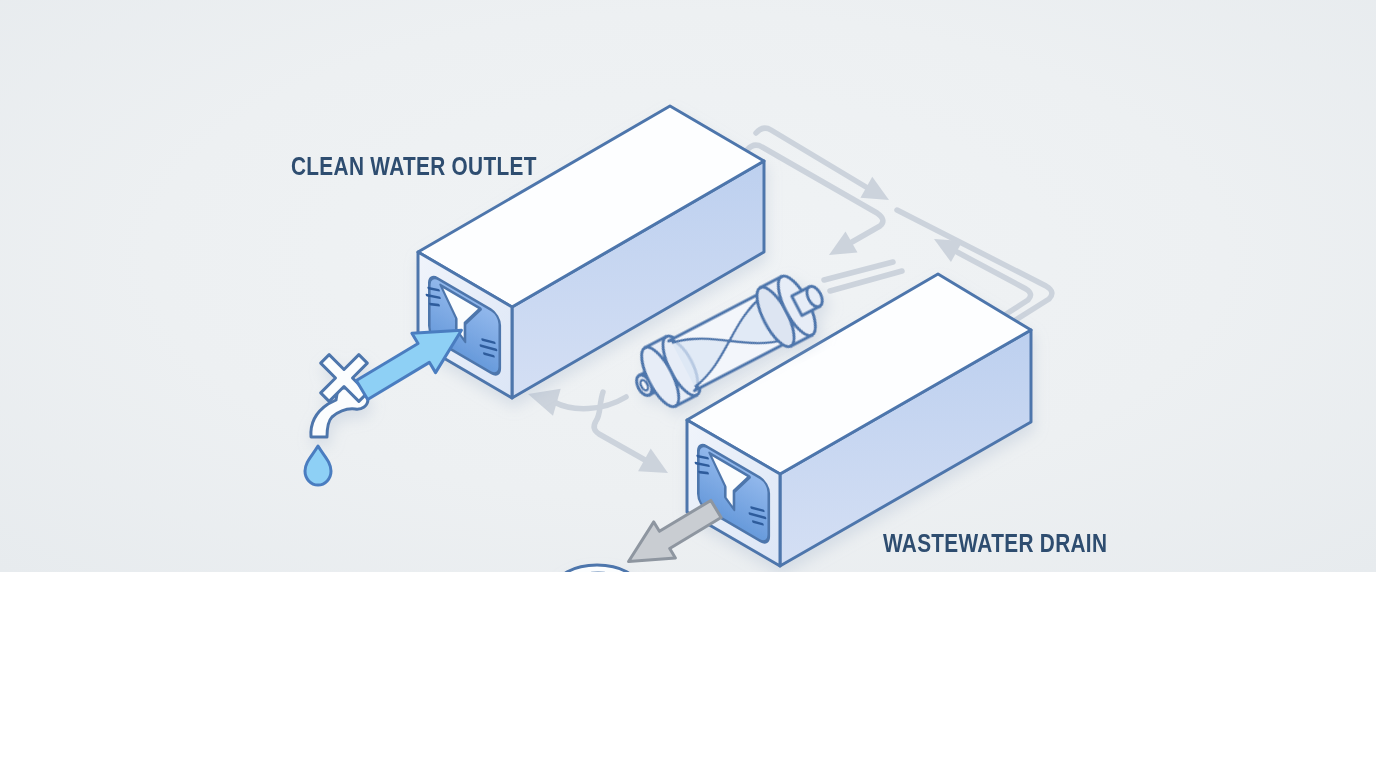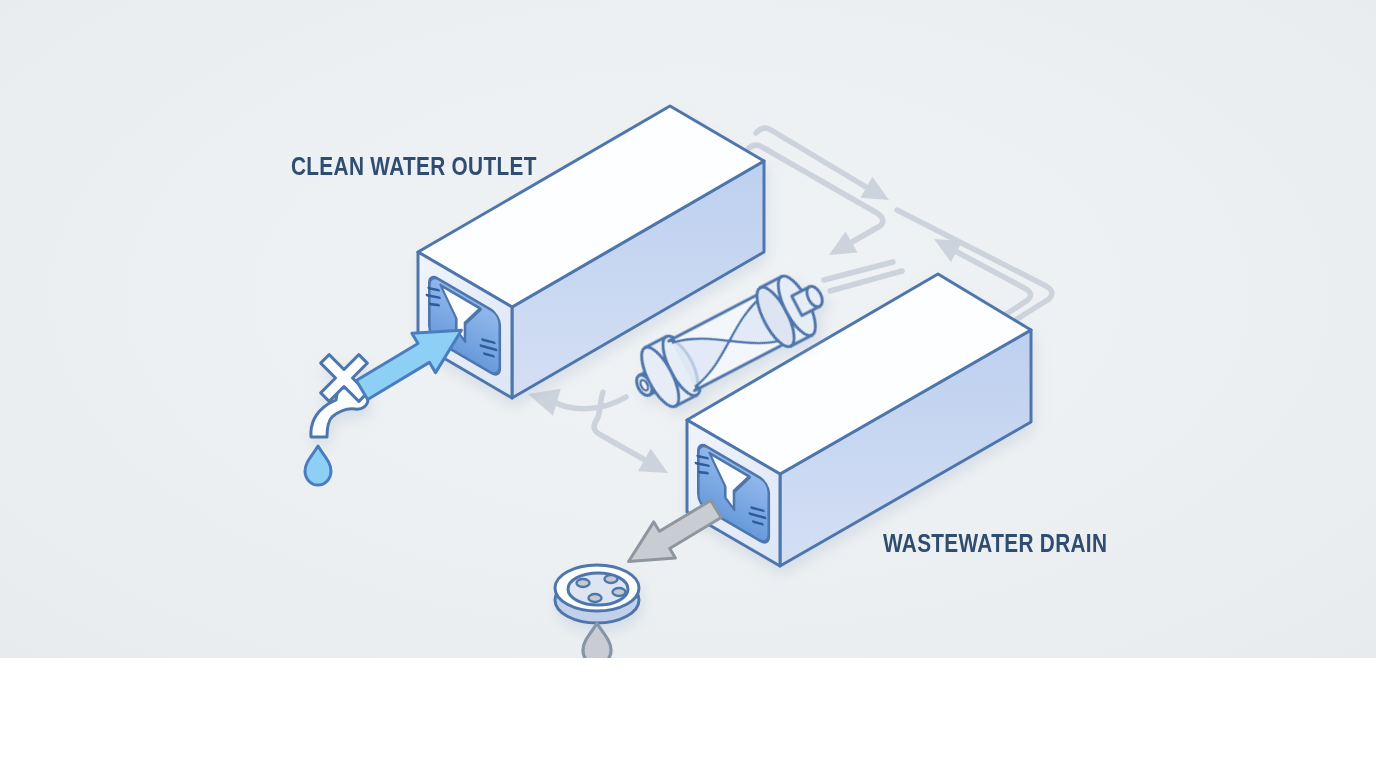--- a/index.html
+++ b/index.html
@@ -7,21 +7,21 @@
     --pipe_gray:#ccd3dc; --panel_light:#92b8ec; --panel_dark:#679adb;
     --box_top:#fdfeff; --box_side_light:#d4dff4; --box_side_dark:#bdd0ef;
     --box_front_light:#f0f4fb; --box_front_dark:#dce6f6;
     --clean_fill:#8ed0f5; --clean_stroke:#4a7dc0;
     --waste_fill:#c9cdd2; --waste_stroke:#8e96a0;
     --white_fill:#fbfdfe; --cap_fill:#e7edf7; --body_fill:#f3f6fb;
     --recess_fill:#dde5f2; --hole_fill:#c6cad0; --drop_waste_stroke:#8595ac;
   }
   html,body{margin:0;padding:0;}
   body{font-family:"Liberation Sans", sans-serif;}
-  .stage{position:relative;width:1376px;height:658px;overflow:hidden;
+  .stage{position:relative;width:1376px;height:572px;overflow:hidden;
     background:radial-gradient(ellipse at 50% 45%, #f0f3f5 0%, var(--background) 55%, #e7ebee 100%);}
   .diagram-label{position:absolute;color:var(--label_navy);font-size:26px;font-weight:bold;
     letter-spacing:0.4px;white-space:nowrap;transform:scaleX(0.8);transform-origin:left top;}
   #label-clean{left:291px;top:151px;}
   #label-waste{left:883px;top:528px;}
   svg{position:absolute;left:0;top:0;}
   .ol{stroke:var(--outline);stroke-width:3;stroke-linejoin:round;stroke-linecap:round;}
   .thin{stroke-width:2.4;}
   .pipe{fill:none;stroke:var(--pipe_gray);stroke-width:5.5;stroke-linecap:round;stroke-linejoin:round;}
   .pipehead{fill:var(--pipe_gray);stroke:none;}

